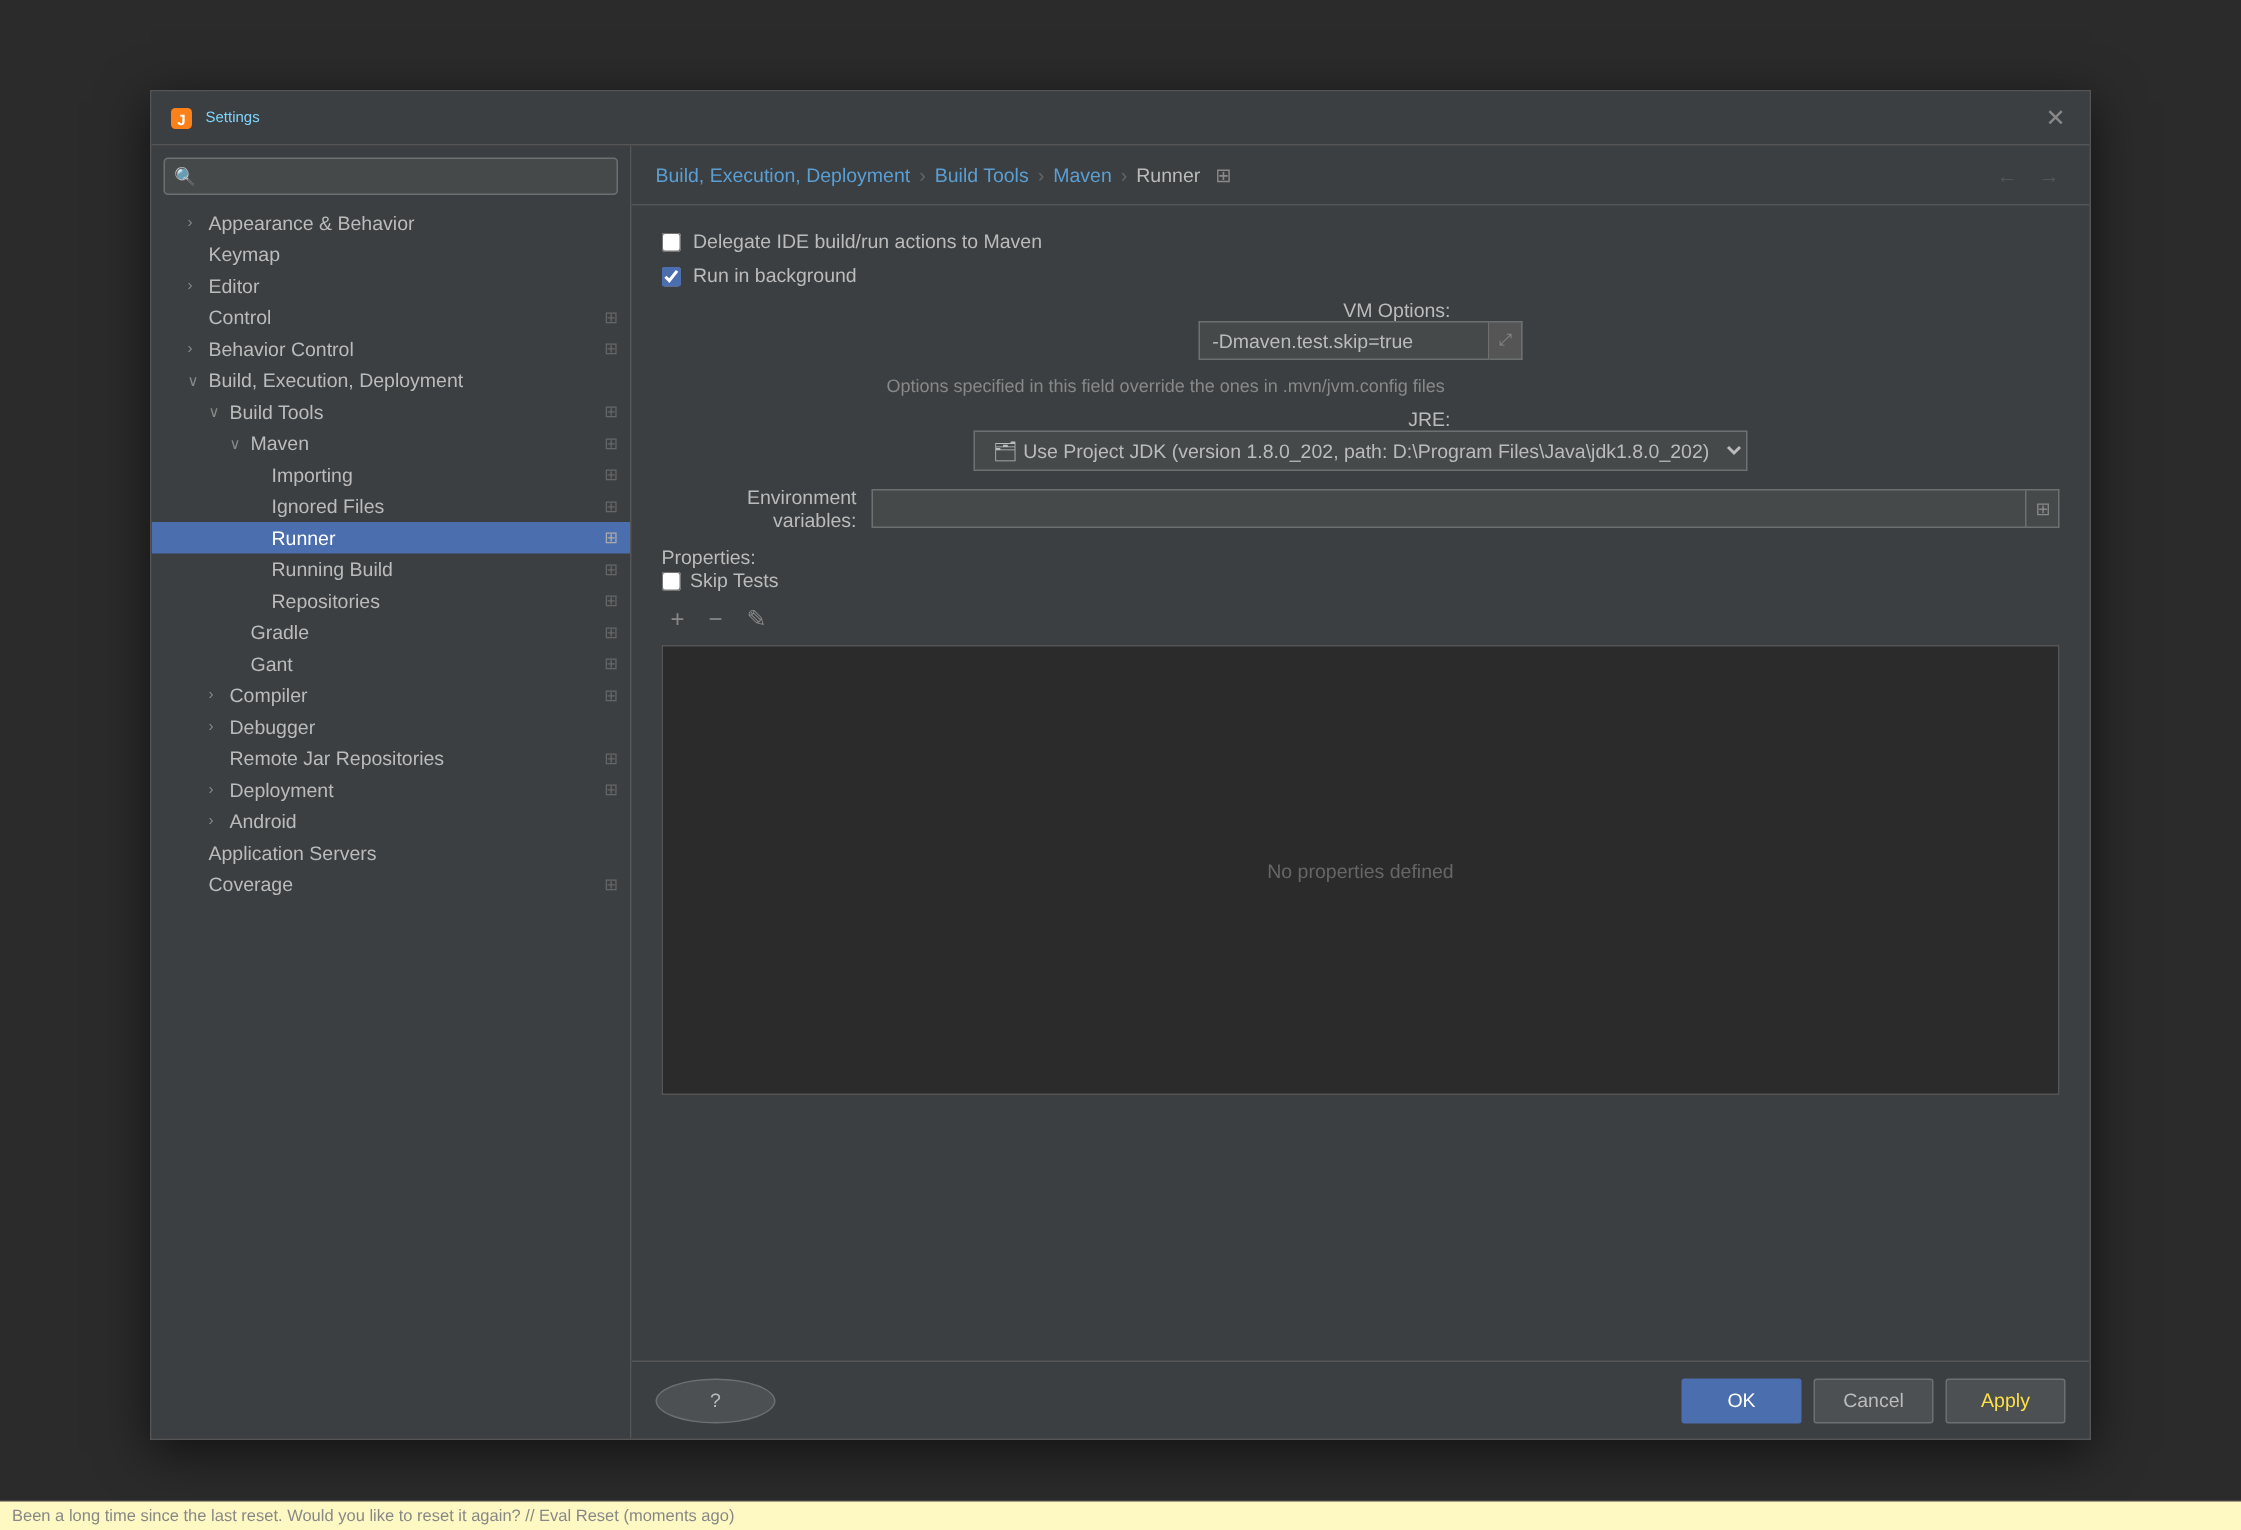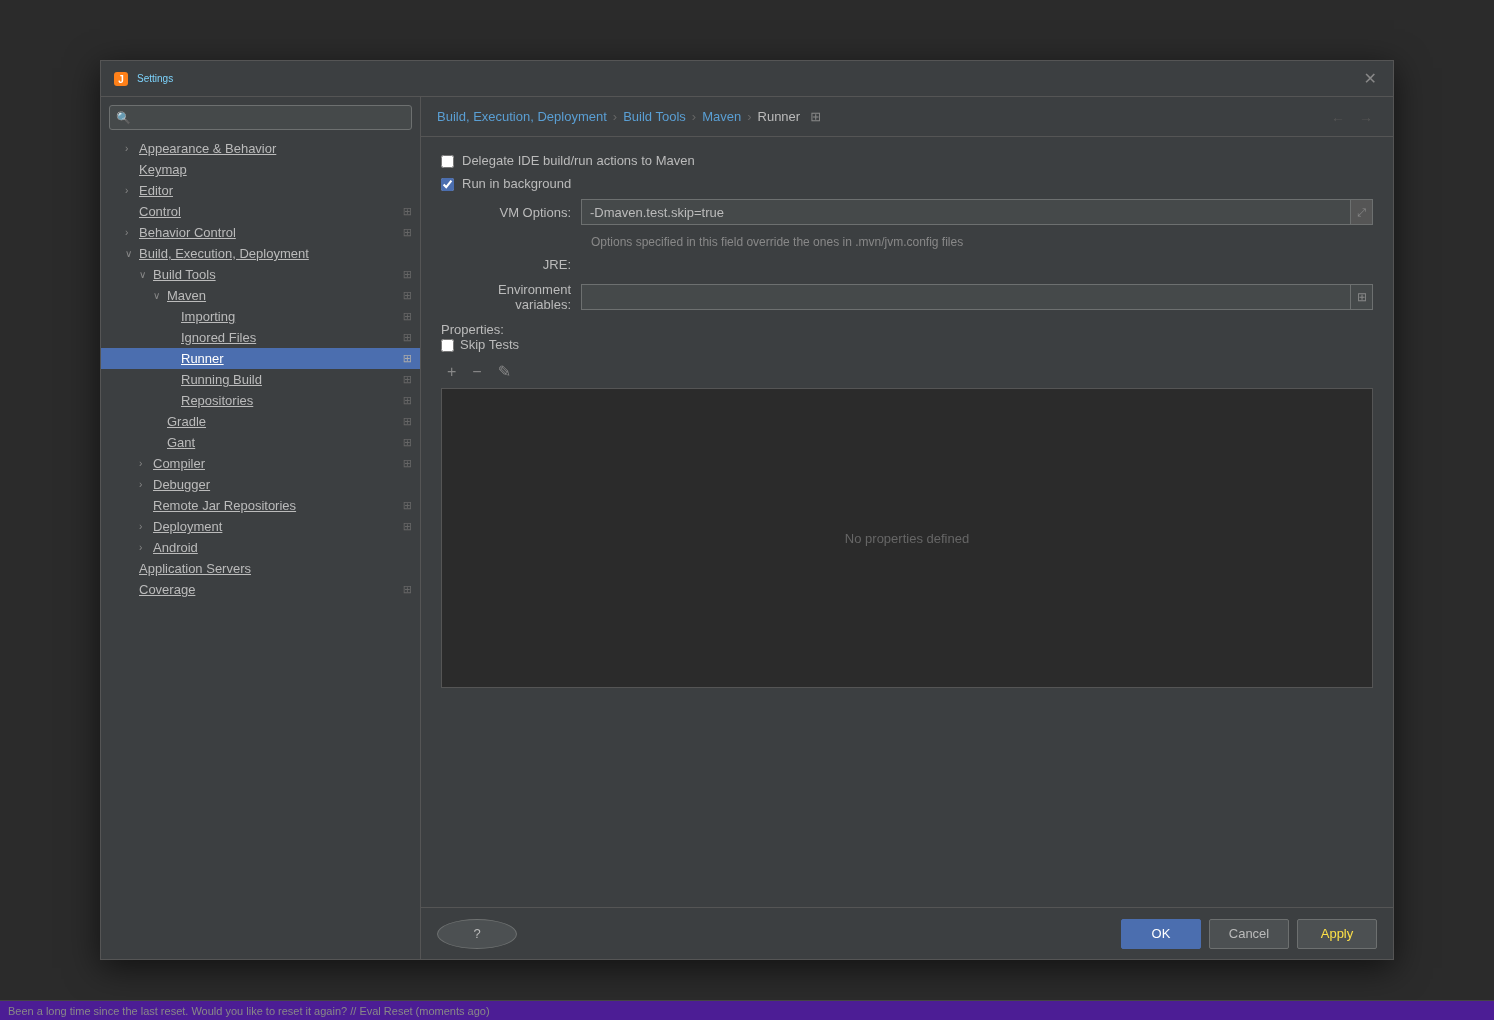--- a/index.html
+++ b/index.html
@@ -89,21 +89,21 @@
       white-space: nowrap;
     }
     .tree-item.selected { background: #4b6eaf; color: #ffffff; }
     .tree-item .arrow {
       display: inline-block;
       width: 14px;
       font-size: 10px;
       color: #888;
       flex-shrink: 0;
     }
-    .tree-item .item-label { flex: 1; text-decoration: underline; }
+    .tree-item .item-label { flex: 1; }
     .tree-item .item-icon {
       margin-left: auto;
       color: #666;
       font-size: 11px;
       flex-shrink: 0;
     }
     .indent-1 { padding-left: 24px; }
     .indent-2 { padding-left: 38px; }
     .indent-3 { padding-left: 52px; }
     .indent-4 { padding-left: 66px; }
@@ -145,20 +145,21 @@
     .nav-btn.disabled { color: #555; cursor: default; }
     .panel-content {
       flex: 1;
       padding: 16px 20px;
       overflow-y: auto;
     }
     .form-row {
       display: flex;
       align-items: center;
       margin-bottom: 10px;
+      flex-direction: column;
     }
     .checkbox-row {
       display: flex;
       align-items: flex-end;
       margin-bottom: 8px;
     }
     .checkbox-row input[type="checkbox"] {
       margin-right: 8px;
       accent-color: #4b6eaf;
     }
@@ -468,20 +469,23 @@
           <span class="label-col">VM Options:</span>
           <div class="input-with-btn">
             <input class="input-field" style="flex: 1 1 0%;" type="text" value="-Dmaven.test.skip=true">
             <button class="input-expand-btn">⤢</button>
           </div>
         </div>
         <div class="hint-text">Options specified in this field override the ones in .mvn/jvm.config files</div>
 
         <div class="form-row">
           <span class="label-col">JRE:</span>
+          <select class="select-field">
+            <option>🗂 Use Project JDK (version 1.8.0_202, path: D:\Program Files\Java\jdk1.8.0_202)</option>
+          </select>
         </div>
 
         <div class="env-row">
           <span class="label-col">Environment variables:</span>
           <div class="env-input-wrap">
             <input class="input-field" style="flex: 1 1 0%; padding-right: 30px;" type="text" value="">
             <button class="env-icon-btn">⊞</button>
           </div>
         </div>
 
@@ -511,15 +515,15 @@
       <div class="bottom-bar">
         <button class="btn" style="margin-right:auto;width:36px;border-radius:50%;padding:0;">?</button>
         <button class="btn primary">OK</button>
         <button class="btn">Cancel</button>
         <button class="btn disabled">Apply</button>
       </div>
     </div>
   </div>
 </div>
 
-<div style="position:fixed;bottom:0;left:0;right:0;height:20px;background:#4c1d95;border-top:1px solid #444;display:flex;align-items:center;padding:0 8px;font-size:11px;color:#888;">
+<div style="position:fixed;bottom:0;left:0;right:0;height:20px;background:#fef9c3;border-top:1px solid #444;display:flex;align-items:center;padding:0 8px;font-size:11px;color:#888;">
   <span>Been a long time since the last reset. Would you like to reset it again? // Eval Reset (moments ago)</span>
 </div>
 
 </body></html>

